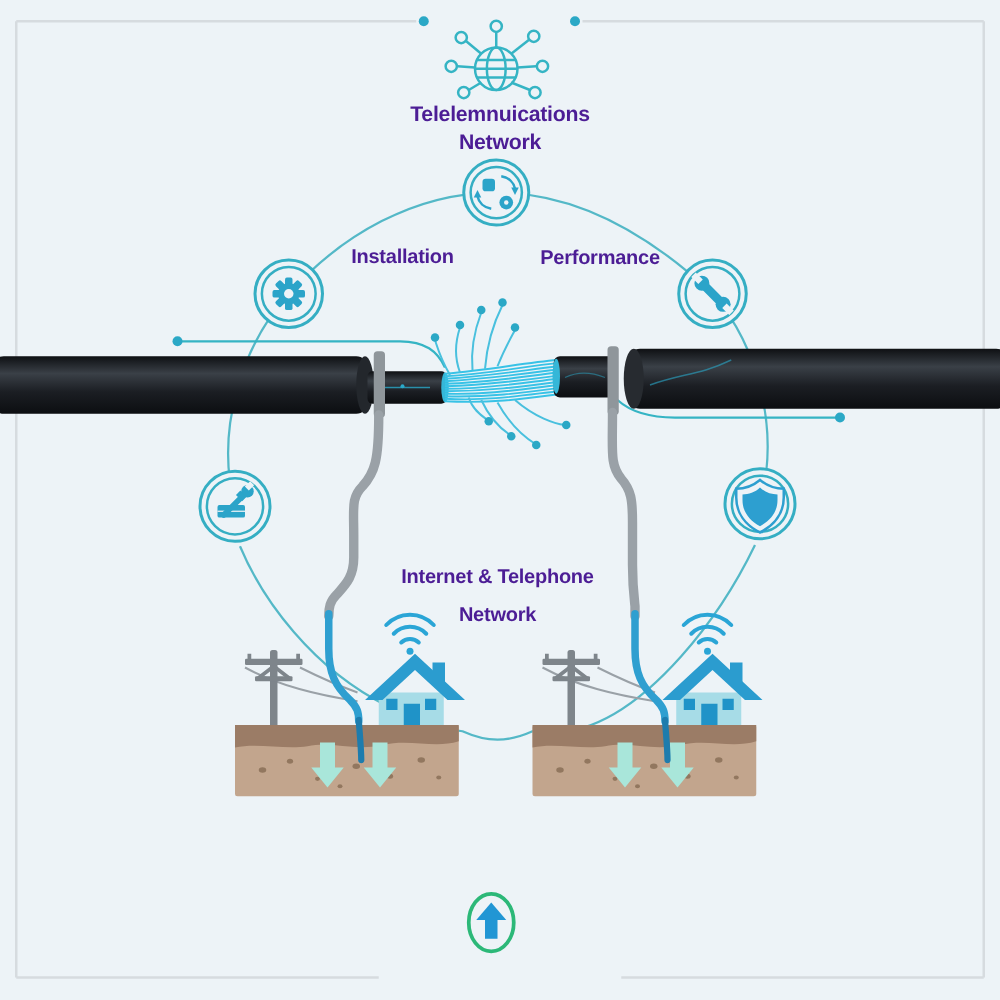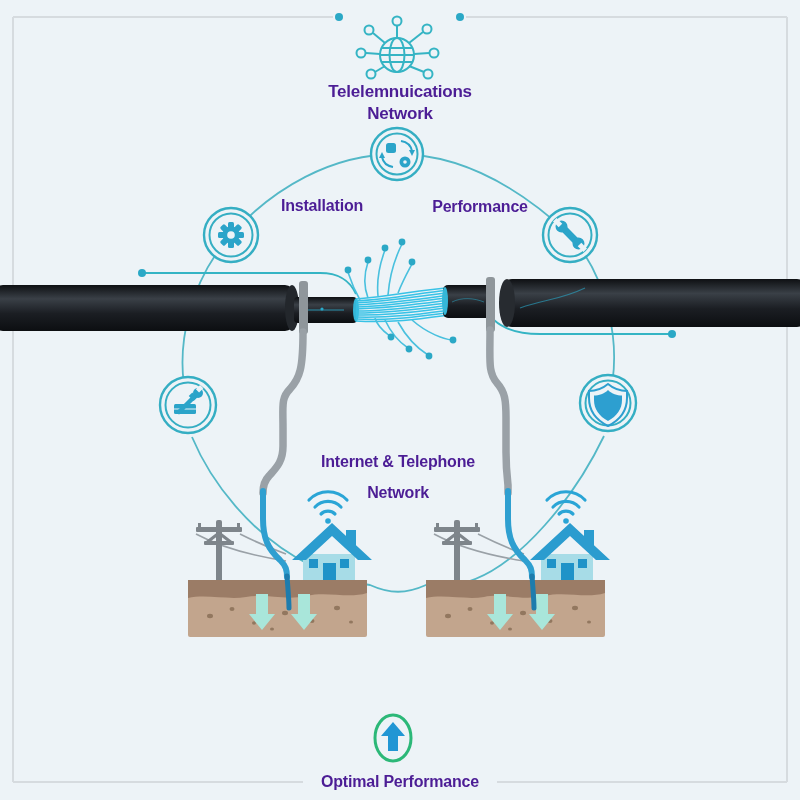--- a/index.html
+++ b/index.html
@@ -274,15 +274,14 @@
 <div class="label" style="left:400px;top:82px;font-size:17px;">Telelemnuications</div>
 <div class="label" style="left:400px;top:104px;font-size:17px;">Network</div>
 
 <div class="label" style="left:322px;top:196px;">Installation</div>
 <div class="label" style="left:480px;top:197px;">Performance</div>
 
 <div class="label" style="left:398px;top:452px;">Internet &amp; Telephone</div>
 <div class="label" style="left:398px;top:483px;">Network</div>
 
 
-<div class="label" style="left:400px;top:772px;">Optimal Performance</div>
 
 </div>
 
 </body></html>

